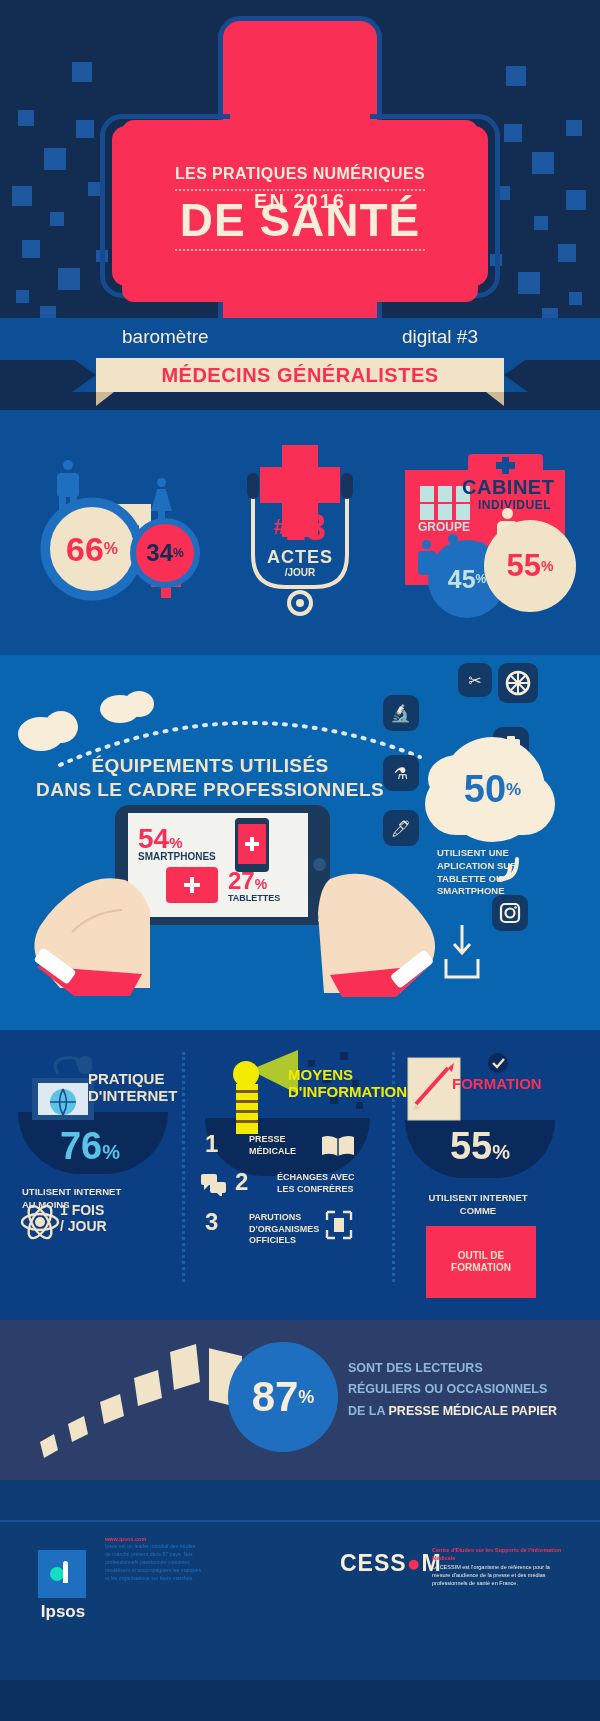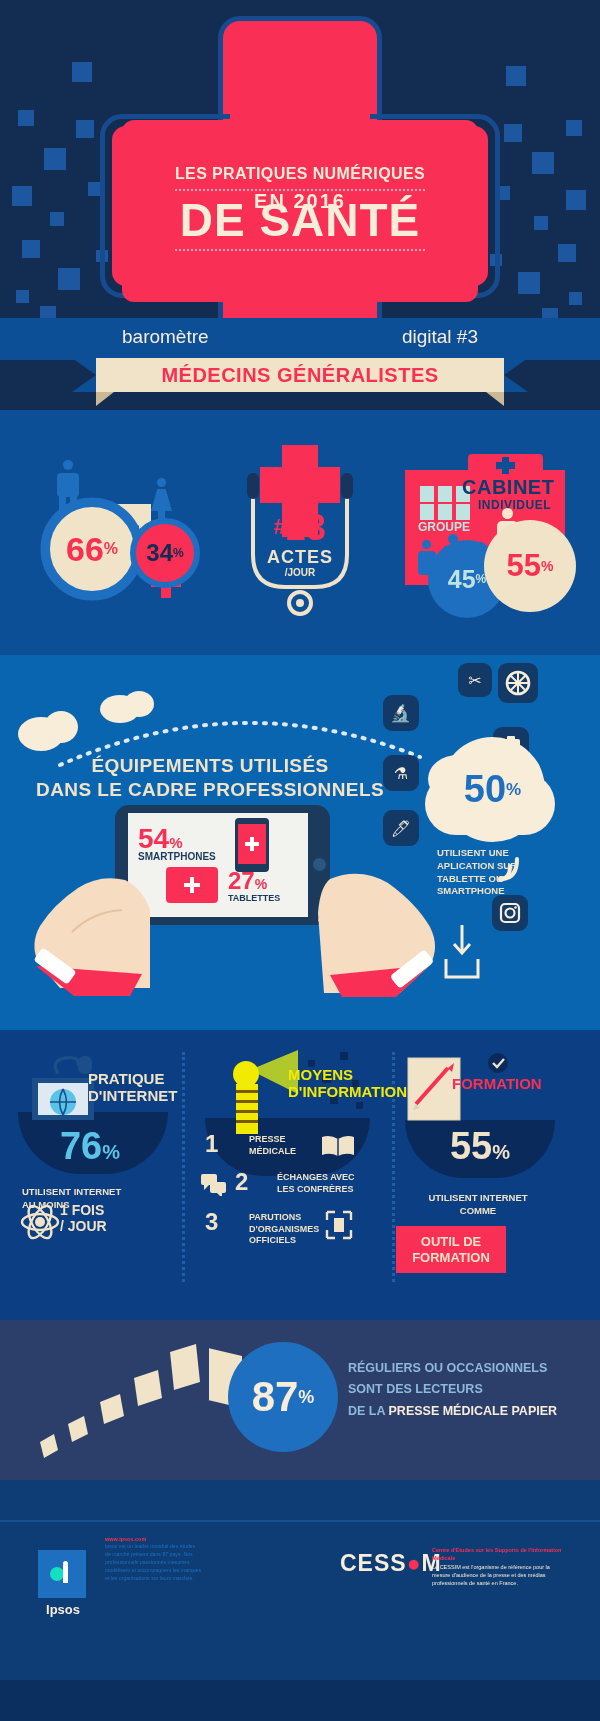--- a/index.html
+++ b/index.html
@@ -132,32 +132,32 @@
 
   .u2-title { left: 288px; top: 36px; color:#f2ea00; font-size: 15px; }
   .u2-list { position:absolute; left: 205px; top: 100px; width: 175px; }
   .u2-row { position:relative; min-height: 36px; color:#f0e3c8; }
   .u2-n { position:absolute; left:0; top:0; font-size: 24px; font-weight:bold; color:#f0e3c8;}
   .u2-t { position:absolute; left: 28px; top: 4px; font-size: 9px; font-weight:bold; line-height:1.3;margin-left:16px;}
 
   .u3-title { left: 452px; top: 45px; color:#f92f55; font-size: 15px; }
   .u3-num { left: 420px; top: 95px; width:120px; text-align:center; color:#f0e3c8; font-size: 38px;}
   .u3-cap { position:absolute; left: 398px; top: 162px; width: 160px; text-align:center; color:#f0e3c8; font-size: 9.5px; font-weight:bold; line-height:1.35;}
-  .u3-btn { position:absolute; left: 396px; top: 196px; width: 110px; padding: 8px 4px; background:#f92f55; color:#f0e3c8; font-size: 13px; font-weight:bold; text-align:center; line-height:1.2;}
+  .u3-btn { position:absolute; left: 426px; top: 196px; width: 110px; padding: 24px 4px; background:#f92f55; color:#f0e3c8; font-size: 10px; font-weight:bold; text-align:center; line-height:1.2;}
 
   
   .c87 { position:absolute; left: 228px; top: 22px; width: 110px; height: 110px; border-radius:50%; background:#1f6fc0; display:flex;align-items:center;justify-content:center;}
   .c87 .num { color:#f7edd9; font-size: 42px; font-weight:bold;}
   .c87 .pc { color:#f7edd9; font-size: 18px; font-weight:bold;}
   .press-txt { position:absolute; left: 348px; top: 38px; width: 230px; color:#8fb8dd; font-size: 12.5px; font-weight:bold; line-height: 1.7;}
   .press-hl { color:#f7edd9; }
 
   
   .ipsos-box { position:absolute; left: 38px; top: 70px; width: 48px; height: 48px; background:#1f6fc0; display:flex;align-items:center;justify-content:center;}
-  .ipsos-lbl { position:absolute; left: 34px; top: 122px; width: 58px; text-align:center; color:#f7edd9; font-size: 13px; font-weight:bold;}
+  .ipsos-lbl { position:absolute; left: 34px; top: 122px; width: 58px; text-align:center; color:#f7edd9; font-size: 17px; font-weight:bold;}
   .foot-blue { position:absolute; left: 105px; top: 62px; width: 135px; color:#1f6fc0; font-size: 5.2px; line-height: 1.55;}
   .foot-red { position:absolute; left: 105px; top: 56px; color:#f92f55; font-size: 5.5px; font-weight:bold;}
   .cessim { position:absolute; left: 340px; top: 70px; color:#f7edd9; font-size: 23px; font-weight:bold; letter-spacing: 1px;}
   .cessim-dot { color:#f92f55; }
   .cessim-txt { position:absolute; left: 432px; top: 66px; width: 130px; color:#f7edd9; font-size: 5.5px; line-height:1.5;}
   .cessim-red { color:#f92f55; font-weight:bold;}
   .foot-rule { position:absolute; left:0; top: 40px; width: 600px; height: 2px; background:#14528f;}
   .foot-bottom { position:absolute; left:0; top: 200px; width:600px; height: 41px; background:#0b2f5e;}
 </style>
 </head>
@@ -532,22 +532,22 @@
       <polygon points="104,40 128,32 132,60 108,68" fill="#f0e3c8"></polygon>
       <polygon points="140,14 166,6 170,44 144,52" fill="#f0e3c8"></polygon>
       <polygon points="178,10 212,18 212,70 178,62" fill="#f0e3c8"></polygon>
       <path d="M178 10 L178 62" stroke="#2c3f6b" stroke-width="2"></path>
     </svg>
     <div class="c87">
       <span class="num">87</span>
         <span class="pc">%</span>
     </div>
     <div class="press-txt">
+      <div>SONT DES LECTEURS</div>
       <div>RÉGULIERS OU OCCASIONNELS</div>
-      <div>SONT DES LECTEURS</div>
       <div><span>DE LA </span><span class="press-hl">PRESSE MÉDICALE PAPIER</span></div>
     </div>
   </div>
 
   <div class="sec" id="sec-foot">
     <div class="foot-rule"></div>
     <div class="ipsos-box">
       <svg width="26" height="26" viewBox="0 0 26 26">
         <circle cx="8" cy="13" r="7" fill="#14e0c0"></circle>
         <rect x="14" y="4" width="5" height="18" fill="#ffffff"></rect>

